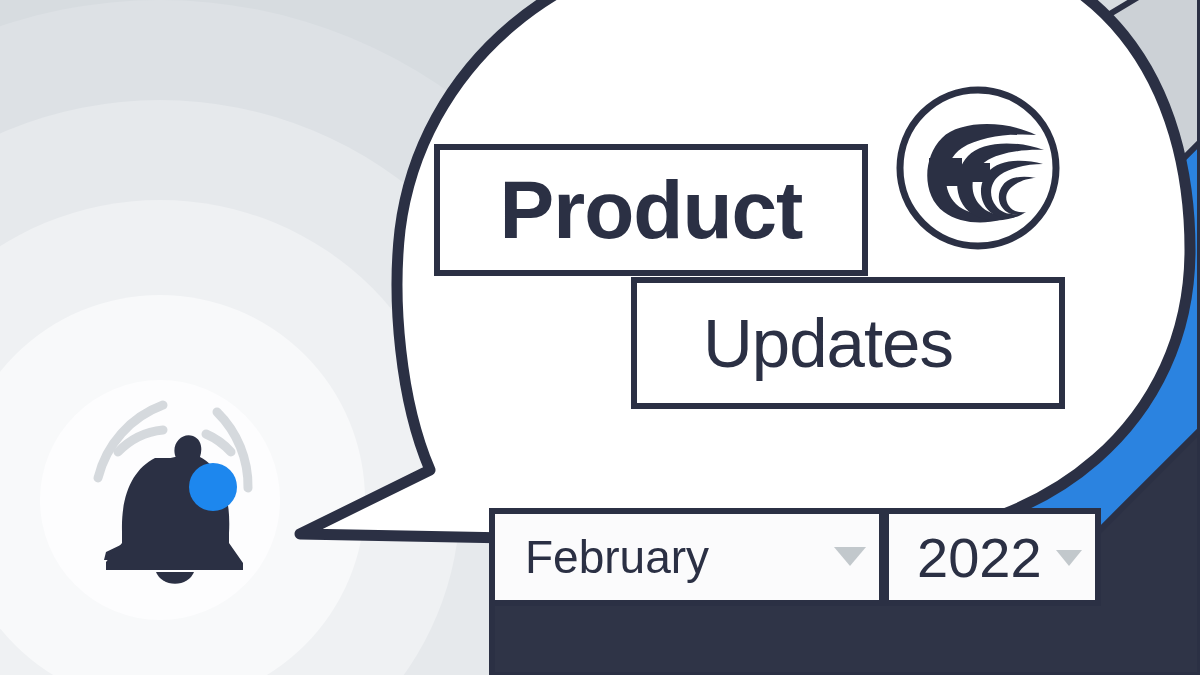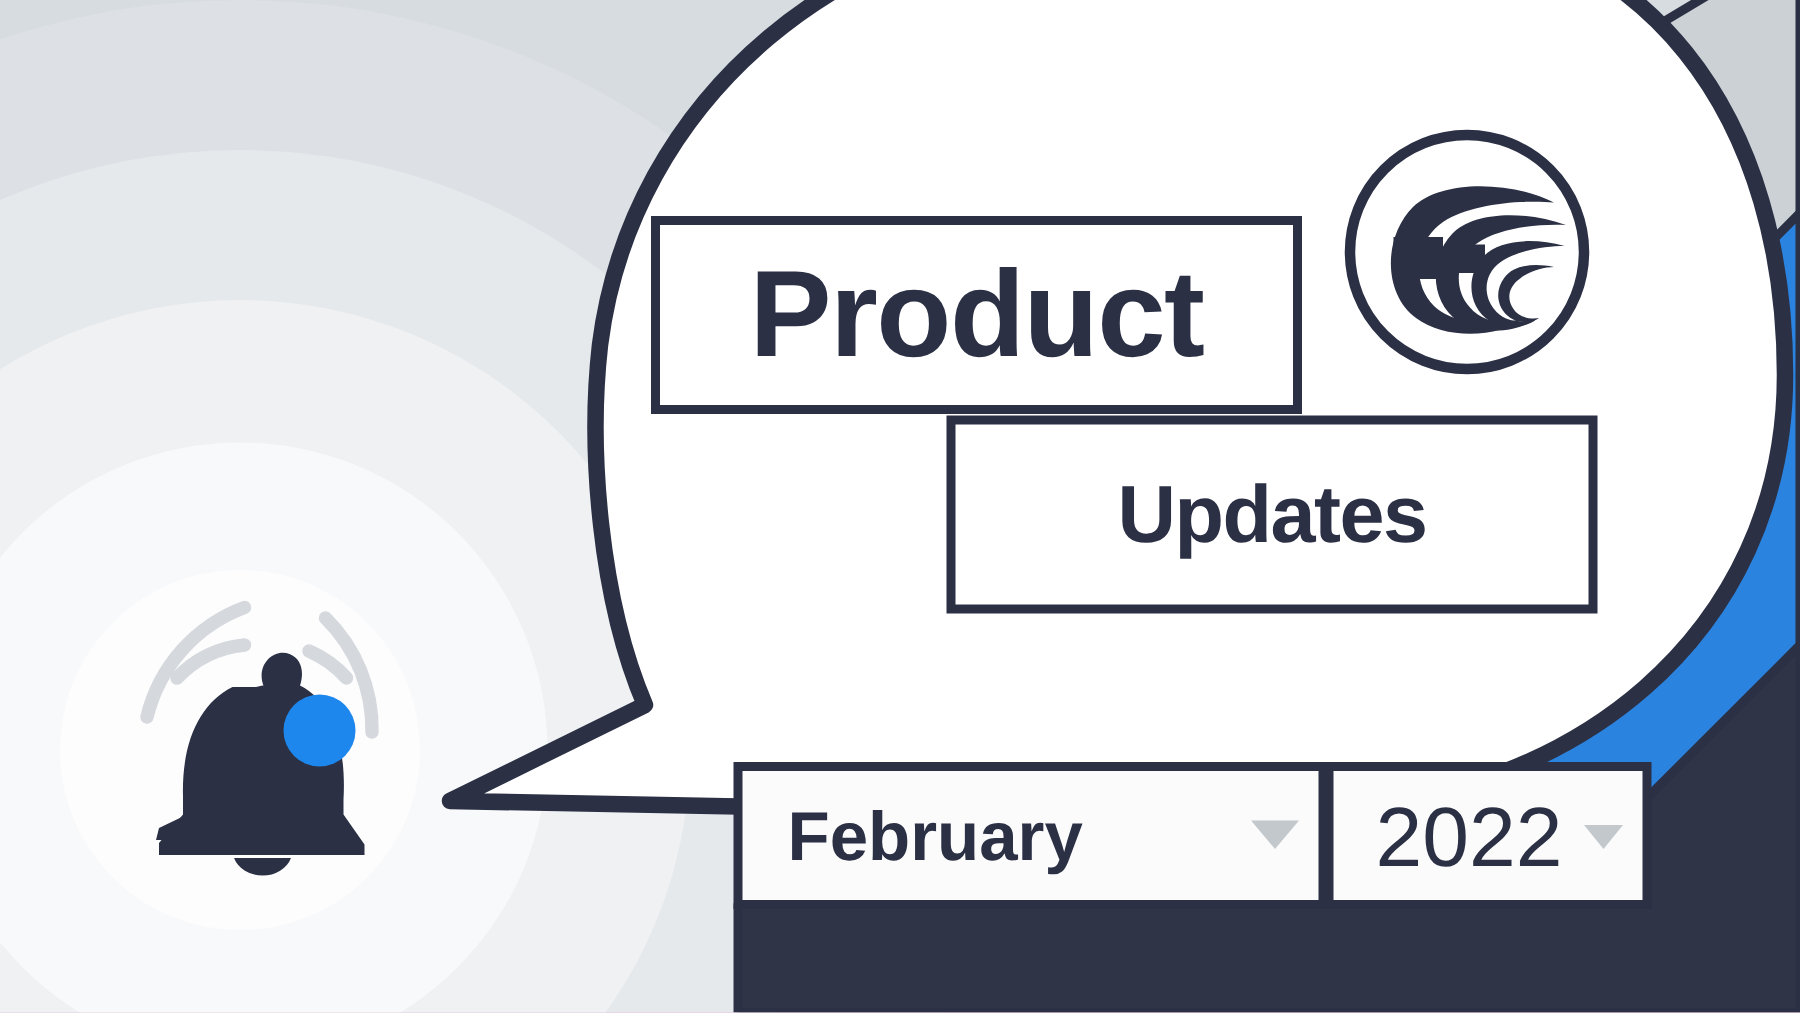--- a/index.html
+++ b/index.html
@@ -38,38 +38,38 @@
   .label-product {
     left: 437px;
     top: 147px;
     width: 428px;
     height: 126px;
     font-size: 82px;
     font-weight: 700;
     letter-spacing: -1px;
   }
   .label-updates {
-    left: 634px;
+    left: 614px;
     top: 280px;
     width: 428px;
     height: 126px;
-    font-size: 54px;
-    font-weight: 700;
+    font-size: 69px;
+    font-weight: 400;
     letter-spacing: -1px;
   }
   .label-month {
     left: 492px;
     top: 511px;
     width: 390px;
     height: 92px;
     justify-content: flex-start;
     padding-left: 33px;
     box-sizing: border-box;
     font-size: 46px;
-    font-weight: 700;
+    font-weight: 400;
     letter-spacing: 0px;
   }
   .label-year {
     left: 886px;
     top: 511px;
     width: 212px;
     height: 92px;
     justify-content: flex-start;
     padding-left: 31px;
     box-sizing: border-box;

